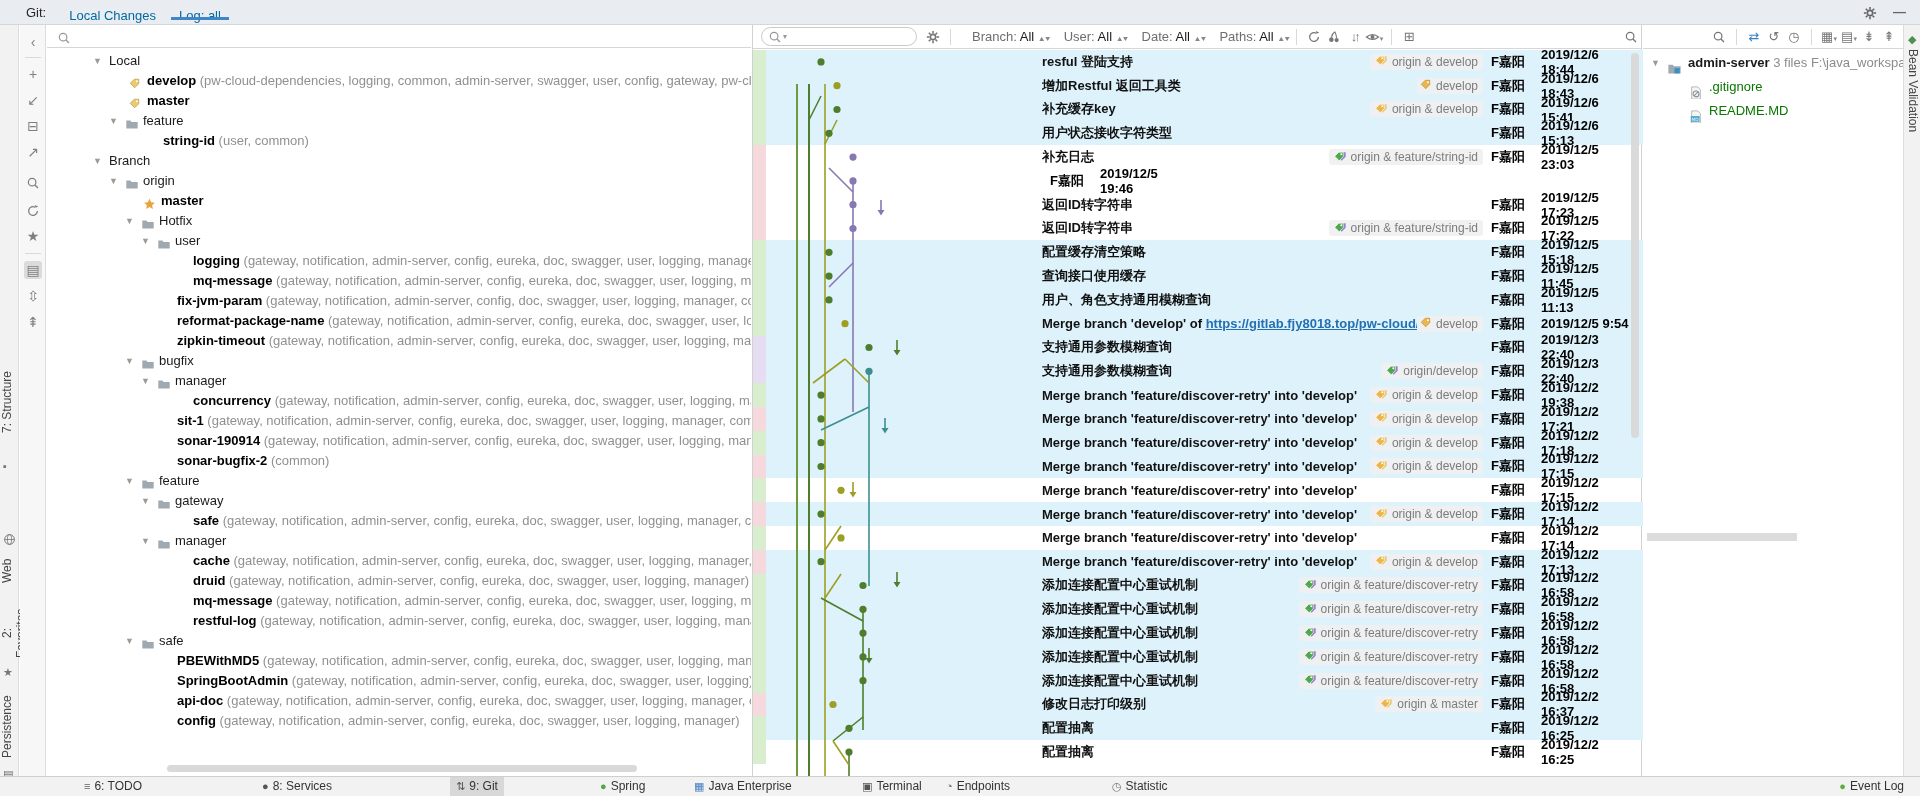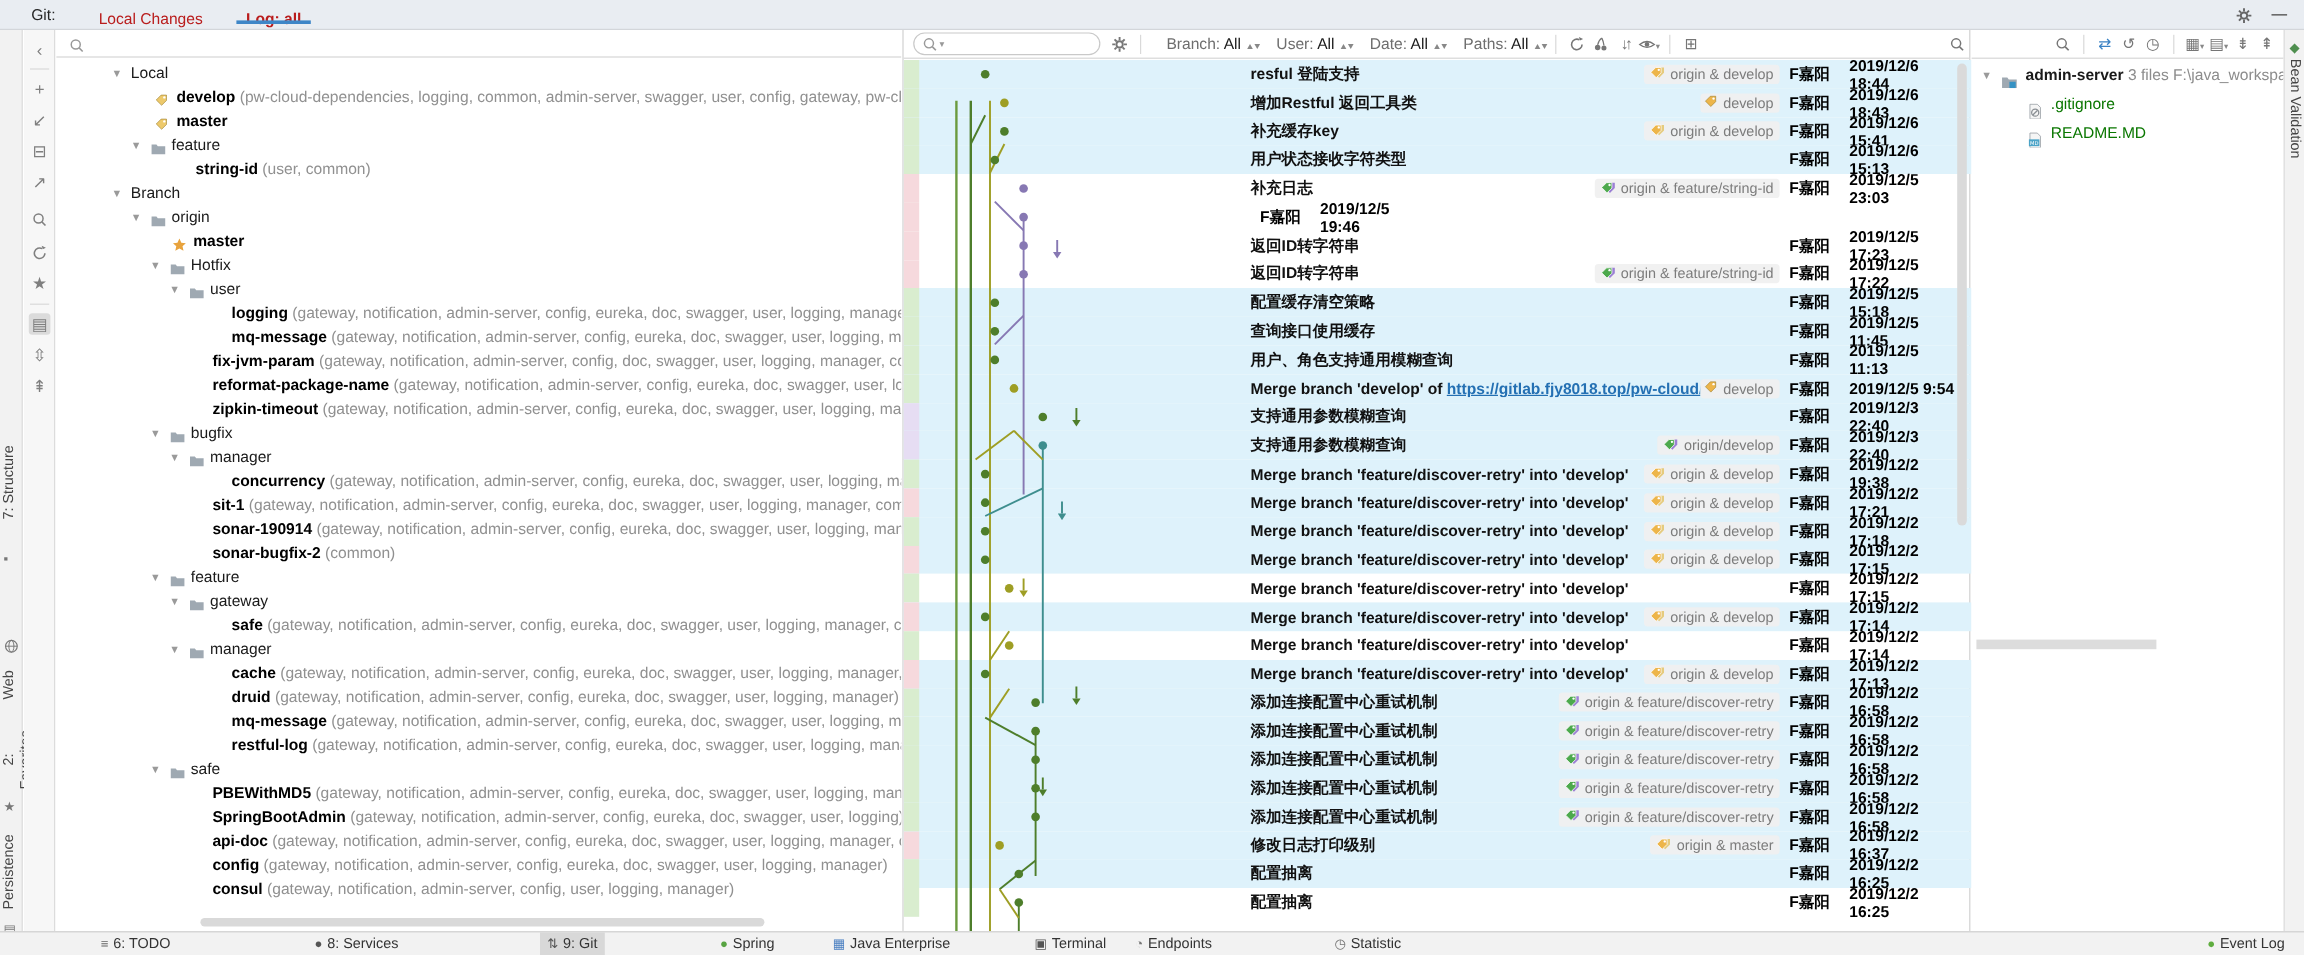--- a/index.html
+++ b/index.html
@@ -3,22 +3,22 @@
 <meta charset="utf-8">
 <style>
   * { margin:0; padding:0; box-sizing:border-box; }
   html,body { width:1920px; height:796px; overflow:hidden; }
   body { font-family:"Liberation Sans","DejaVu Sans",sans-serif; font-size:13px; background:#fff; position:relative; color:#1a1a1a; }
   .abs { position:absolute; }
 
   
   #tabbar { left:0; top:0; width:1920px; height:25px; background:#E9EDF2; border-bottom:1px solid #D3D6DA; display:flex; align-items:center; }
   #tabbar .gitlabel { margin-left:26px; color:#262626; }
-  .tw-tab { margin-left:36px; height:16px; line-height:24px; color:#b91c1c; position:relative; cursor:default; }
-  .tw-tab.active { font-weight:bold; }
+  .tw-tab { margin-left:23px; height:16px; line-height:24px; color:#0369a1; position:relative; cursor:default; }
+  .tw-tab.active { font-weight:normal; }
   .tw-tab.active::after { content:""; position:absolute; left:-8px; right:-8px; bottom:0; height:3px; background:#3E86C7; }
   #tabbar-right { position:absolute; right:14px; top:4px; display:flex; gap:16px; align-items:center; }
 
   
   #left-stripe { left:0; top:25px; width:19px; height:751px; background:#F2F2F2; border-right:1px solid #DCDCDC; }
   .stripe-item { position:absolute; left:0; width:19px; color:#444; font-size:12px; writing-mode:vertical-rl; transform:rotate(180deg); text-align:center; }
   .stripe-icon { position:absolute; left:3px; font-size:11px; color:#777; }
   #right-stripe { right:0; top:25px; width:17px; height:751px; background:#F2F2F2; border-left:1px solid #DCDCDC; }
   .stripe-item-r { position:absolute; left:1px; width:15px; color:#444; font-size:12px; writing-mode:vertical-rl; text-align:left; white-space:nowrap; }
 
@@ -306,23 +306,20 @@
         <span class="tname" style="left: 130px;"><b>PBEWithMD5</b><span class="suffix"> (gateway, notification, admin-server, config, eureka, doc, swagger, user, logging, manager)</span></span>
       </div>
       <div class="trow">
         <span class="tname" style="left: 130px;"><b>SpringBootAdmin</b><span class="suffix"> (gateway, notification, admin-server, config, eureka, doc, swagger, user, logging)</span></span>
       </div>
       <div class="trow">
         <span class="tname" style="left: 130px;"><b>api-doc</b><span class="suffix"> (gateway, notification, admin-server, config, eureka, doc, swagger, user, logging, manager, common)</span></span>
       </div>
       <div class="trow">
         <span class="tname" style="left: 130px;"><b>config</b><span class="suffix"> (gateway, notification, admin-server, config, eureka, doc, swagger, user, logging, manager)</span></span>
-      </div>
-      <div class="trow">
-        <span class="tname" style="left: 130px;"><b>consul</b><span class="suffix"> (gateway, notification, admin-server, config, user, logging, manager)</span></span>
       </div>
     </div>
   <div id="branches-hscroll"></div>
 </div>
 
 <div id="log-panel" class="abs">
   <div id="log-toolbar">
     <div class="searchbox" id="log-search">
       <span id="log-search-icon"><svg class="i" width="14" height="14" viewBox="0 0 16 16">
             <circle cx="7" cy="7" r="4.3" fill="none" stroke="#999" stroke-width="1.4"></circle>

